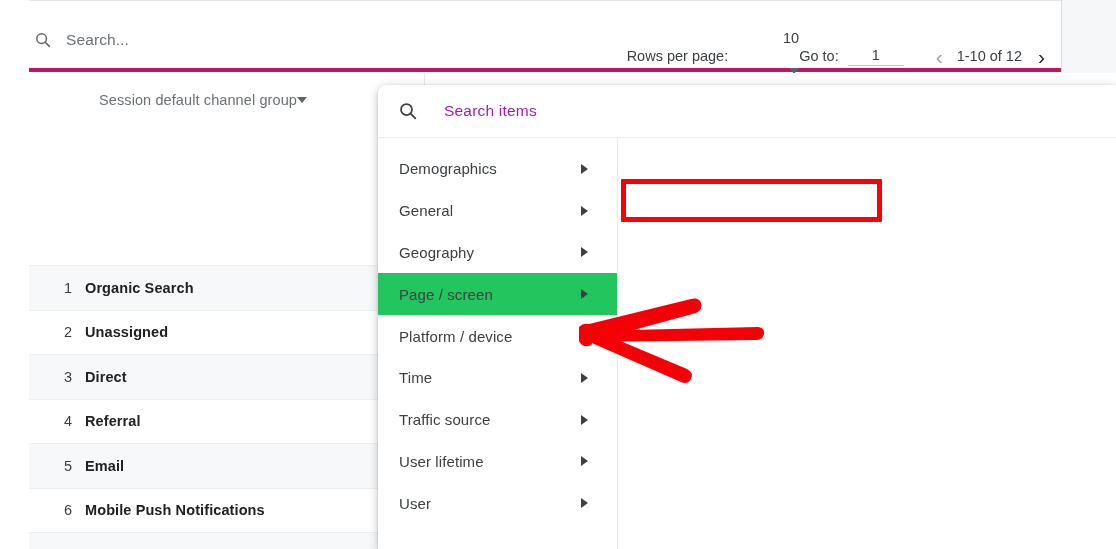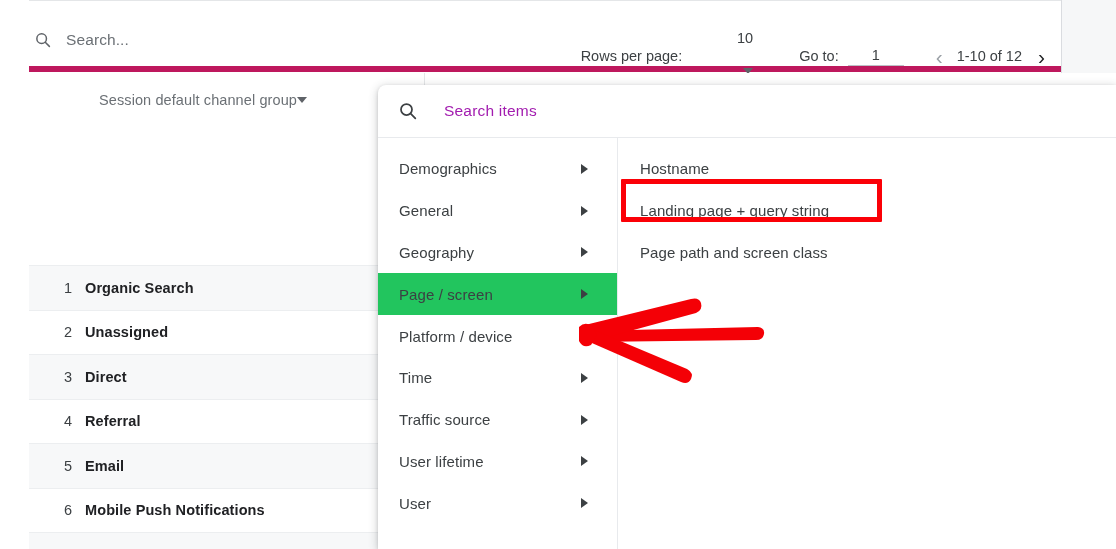--- a/index.html
+++ b/index.html
@@ -15,21 +15,21 @@
   .right-gutter {
     position: absolute; left: 1061px; top: 0; width: 55px; height: 73px;
     background: #f6f7f8; border-left: 1px solid #dadce0;
   }
 
   
   .toolbar {
     position: absolute; left: 29px; top: 0; width: 1032px; height: 72px;
     background: #ffffff;
     border-top: 1px solid #e4e6e8;
-    border-bottom: 6px solid #be185d;
+    border-bottom: 4px solid #be185d;
   }
   .search-box {
     position: absolute; left: 5px; top: 30px;
     display: flex; align-items: center; gap: 14px;
   }
   .search-box .mag { width: 18px; height: 18px; flex: none; }
   .search-placeholder {
     font-size: 15.5px; color: #6b7075; letter-spacing: .1px;
   }
 
@@ -45,21 +45,21 @@
     border-bottom: 1px solid #bdc1c6; min-width: 62px;
     justify-content: space-between;
     flex-direction: column;
   }
   .rows-select .val { font-size: 14.5px; color: #3c4043; }
   .caret-dn {
     width: 0; height: 0; margin-bottom: 5px;
     border-left: 5px solid transparent; border-right: 5px solid transparent;
     border-top: 6px solid #5f6368;
   }
-  .goto-lbl { margin-left: 46px; }
+  .goto-lbl { }
   .goto-input {
     display: inline-block; width: 56px; margin-left: 9px;
     text-align: center; font-size: 14.5px; color: #3c4043;
     border-bottom: 1px solid #bdc1c6; padding-bottom: 2px;
   }
   .chev {
     font-size: 21px; line-height: 1; color: #5f6368;
     padding: 0 6px; font-weight: 300;
   }
   .chev.left { margin-left: 26px; color: #9aa0a6; }
@@ -262,31 +262,20 @@
         <div class="mitem">
           <span>User lifetime</span>
           <span class="arrow"></span>
         </div>
         <div class="mitem">
           <span>User</span>
           <span class="arrow"></span>
         </div>
       </div>
 
-      <div class="menu-col-right">
-        <div class="mitem sub">
-          <span>Hostname</span>
-        </div>
-        <div class="mitem sub">
-          <span>Landing page + query string</span>
-        </div>
-        <div class="mitem sub">
-          <span>Page path and screen class</span>
-        </div>
-      </div>
 
     </div>
   </div>
 
   <div class="redbox"></div>
 
   <svg class="arrow-svg" viewBox="0 0 200 95">
     <g fill="#f40006">
       <path d="M11 36 L183 32 Q190 33 189 39 Q188 45 181 45 L13 47 Z"></path>
       <path d="M10 30 L116 4 Q124 2 126 8 Q128 15 121 18 L18 46 Z"></path>

